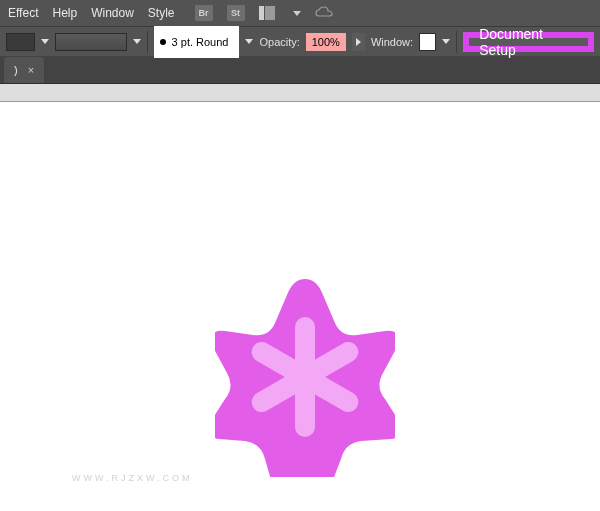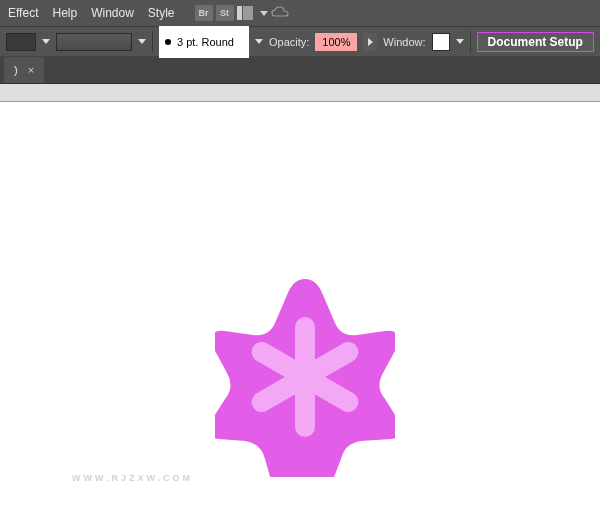--- a/index.html
+++ b/index.html
@@ -1,46 +1,46 @@
 <!DOCTYPE html>
 <html><head>
 <meta charset="utf-8">
 <style>
   * { box-sizing: border-box; margin: 0; padding: 0; font-family: "Segoe UI", Tahoma, sans-serif; }
   body { width: 600px; height: 511px; background: #ffffff; overflow: hidden; }
   .menubar { height: 26px; background: #535353; display: flex; align-items: center; gap: 14px; padding: 12px 8px; color: #e8e8e8; font-size: 12px; }
   .menubar .menu-item { cursor: default; }
-  .menubar .icons { display: flex; align-items: center; gap: 3px; margin-left: 6px; }
+  .menubar .icons { display: flex; align-items: center; gap: 14px; margin-left: 6px; }
   .sq { width: 18px; height: 16px; background: #6e6e6e; display: inline-flex; align-items: center; justify-content: center; color: #cfcfcf; font-size: 9px; font-weight: 600; border-radius: 1px; }
   .panel-icon { width: 18px; height: 14px; display: inline-flex; }
   .panel-icon .left { width: 5px; height: 14px; background: #cfcfcf; margin-right: 1px; }
   .panel-icon .right { width: 10px; height: 14px; background: #9a9a9a; }
   .caret { width: 0; height: 0; border-left: 4px solid transparent; border-right: 4px solid transparent; border-top: 5px solid #cfcfcf; margin-left: 2px; }
   .cloud { color: #8a8a8a; font-size: 14px; }
   .optbar { height: 30px; background: #535353; border-top: 1px solid #3a3a3a; display: flex; align-items: center; gap: 6px; padding: 0 6px; color: #e8e8e8; font-size: 11px; }
   .swatch-slot { width: 30px; height: 18px; background: #3a3a3a; border: 1px solid #2a2a2a; display: inline-block; }
   .swatch-slot.wide { width: 76px; background: linear-gradient(#5a5a5a,#4a4a4a); }
   .dd { width: 0; height: 0; border-left: 4px solid transparent; border-right: 4px solid transparent; border-top: 5px solid #e0e0e0; }
   .divider { width: 1px; height: 22px; background: #3a3a3a; }
   .stroke-field { width: 90px; height: 20px; background: #fff; color: #000; display: flex; align-items: center; gap: 6px; padding: 16px 6px; font-size: 11px; }
   .stroke-field .bullet { width: 6px; height: 6px; background: #000; border-radius: 50%; }
   .label { color: #e0e0e0; text-align: center; }
   .opacity-field { width: 42px; height: 18px; background: #fca5a5; color: #000; display: flex; align-items: center; justify-content: center; font-size: 11px; }
   .arrow-btn { width: 14px; height: 18px; background: #5a5a5a; display: inline-flex; align-items: center; justify-content: center; }
   .arrow-btn .r { width: 0; height: 0; border-top: 4px solid transparent; border-bottom: 4px solid transparent; border-left: 5px solid #e0e0e0; }
   .style-swatch { width: 18px; height: 18px; background: #fff; border: 1px solid #2a2a2a; }
-  .btn { height: 20px; background: #5a5a5a; border: 1px solid #d946ef; color: #fff; font-size: 12px; padding: 0 10px; display: inline-flex; align-items: center; font-weight: bold; }
+  .btn { height: 20px; background: #5a5a5a; border: 6px solid #d946ef; color: #fff; font-size: 14px; padding: 0 10px; display: inline-flex; align-items: center; }
   .tabstrip { height: 28px; background: #434343; display: flex; align-items: flex-end; padding-left: 4px; border-bottom: 1px solid #2f2f2f; }
   .tab { height: 26px; background: #535353; color: #e8e8e8; font-size: 11px; display: flex; align-items: center; padding: 0 10px; gap: 10px; border-top-left-radius: 3px; border-top-right-radius: 3px; }
   .tab .x { font-size: 11px; color: #cfcfcf; }
   .ruler { height: 18px; background: #dedede; border-bottom: 1px solid #9a9a9a; }
   .canvas { position: relative; width: 600px; height: calc(511px - 26px - 30px - 28px - 18px); background: #fff; }
   .shape { position: absolute; left: 215px; top: 175px; width: 180px; height: 200px; }
   .watermark { position: absolute; left: 72px; bottom: 28px; color: #c8c8c8; font-weight: 700; font-size: 24px; line-height: 1; letter-spacing: 1px; text-shadow: 0 1px 0 #fff, 1px 0 0 #aaa; }
-  .watermark .sub { font-size: 9px; font-weight: 700; letter-spacing: 3px; color: #d2d2d2; text-shadow: none; margin-top: 2px; }
+  .watermark .sub { font-size: 9px; font-weight: 400; letter-spacing: 3px; color: #d2d2d2; text-shadow: none; margin-top: 2px; }
 </style>
 </head>
 <body>
 
 <div class="menubar">
   <span class="menu-item">Effect</span>
   <span class="menu-item">Help</span>
   <span class="menu-item">Window</span>
   <span class="menu-item">Style</span>
   <div class="icons">

